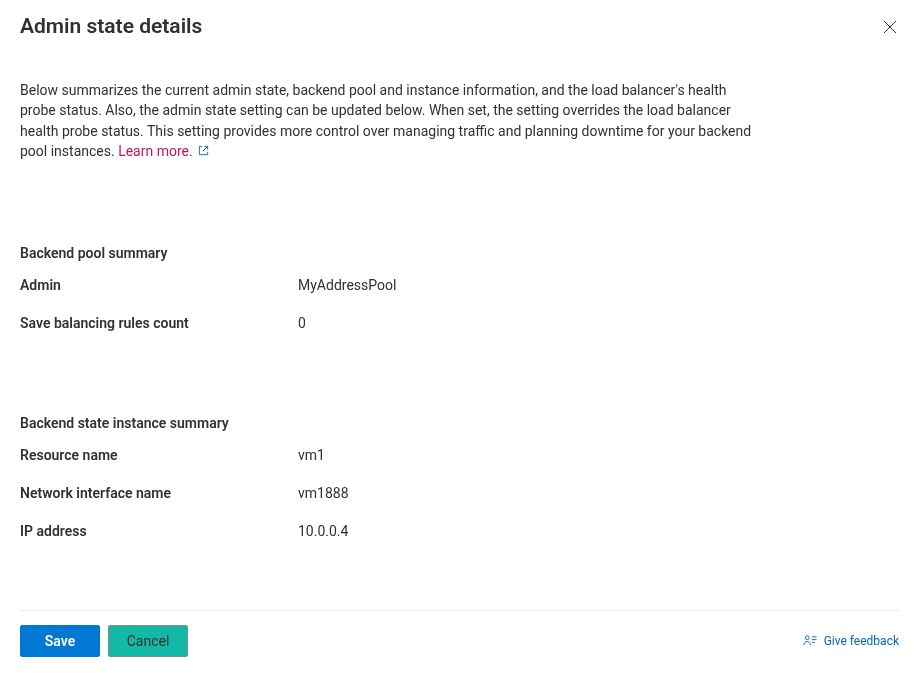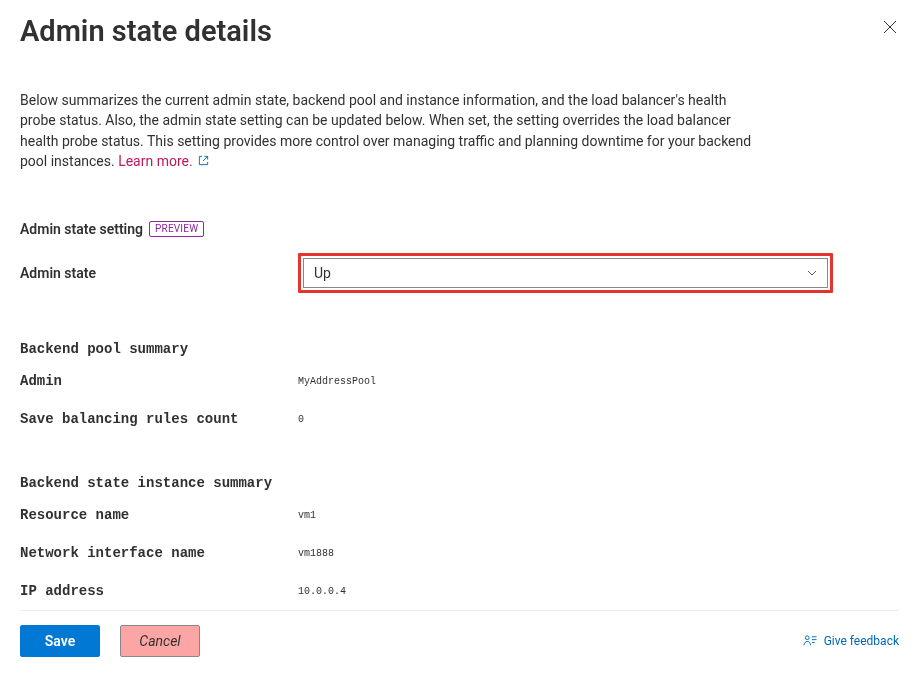--- a/index.html
+++ b/index.html
@@ -15,41 +15,41 @@
     height: 673px;
     padding: 12px 20px 16px 20px;
     position: relative;
   }
   .panel-header {
     display: flex;
     justify-content: space-between;
     align-items: flex-start;
   }
   .panel-title {
-    font-size: 29px;
+    font-size: 21px;
     font-weight: 600;
     margin: 2px 0 8px 0;
   }
   .close-btn {
     background: none; border: none; padding: 6px;
     cursor: pointer; line-height: 0;
     margin-top: 2px; margin-right: -4px;
   }
   .close-btn svg { stroke: #323130; }
   .intro {
     margin-top: 34px;
     max-width: 740px;
     line-height: 1.45;
     color: #323130;
   }
   .learn-more { color: #be185d; text-decoration: none; }
   .ext-icon { margin-left: 2px; }
 
   .section { margin-top: 50px; }
-  .section-2 { margin-top: 48px; font-family: Liberation Mono, monospace; }
+  .section-2 { margin-top: 84px; }
   .section-heading {
     font-size: 14px;
     font-weight: 600;
     margin-bottom: 16px;
     display: flex;
     align-items: center;
   }
   .preview-badge {
     display: inline-block;
     margin-left: 6px;
@@ -67,21 +67,21 @@
     align-items: center;
     margin-bottom: 22px;
   }
   .row-label {
     width: 278px;
     flex: 0 0 278px;
     font-weight: 600;
     font-size: 14px;
   }
   .row-value {
-    font-size: 10px;
+    font-size: 14px;
     text-align: center;
   }
   .dropdown-wrap {
     flex: 1;
     max-width: 535px;
   }
   .highlight-box {
     border: 3px solid #e3342f;
     padding: 2px;
     border-radius: 1px;
@@ -103,41 +103,40 @@
   .footer {
     position: absolute;
     left: 20px; right: 20px; bottom: 16px;
     display: flex;
     justify-content: space-between;
     align-items: center;
     border-top: 1px solid #edebe9;
     padding-top: 14px;
     background: #fff;
   }
-  .footer-left { display: flex; gap: 20px; }
+  .footer-left { display: flex; gap: 8px; }
   .btn {
     min-width: 80px;
     height: 32px;
     font-size: 14px;
     border-radius: 2px;
     cursor: pointer;
     padding: 0 16px;
     font-family: inherit;
   }
   .btn-primary {
     background: #0078d4;
     border: 1px solid #0078d4;
     color: #fff;
     font-weight: 600;
   }
   .btn-secondary {
-    background: #fca5a5;
+    background: #14b8a6;
     border: 1px solid #8a8886;
     color: #323130;
-    font-style: italic;
   }
   .feedback-link {
     color: #0067b8;
     display: inline-flex;
     align-items: center;
     gap: 6px;
     text-decoration: none;
     font-size: 12px;
   }
   .feedback-link svg { stroke: #0067b8; fill: none; }
@@ -162,39 +161,20 @@
     <a href="#" class="learn-more">
       <span>Learn more.</span>
       <svg class="ext-icon" width="11" height="11" viewBox="0 0 12 12" fill="none" stroke="#0067b8" stroke-width="1">
           <path d="M4.5 1.5H1.5v9h9V7.5"></path>
           <path d="M7 1.5h3.5V5"></path>
           <path d="M10.5 1.5L5.5 6.5"></path>
         </svg>
     </a>
   </p>
 
-  <div class="section">
-    <div class="section-heading">
-      <span>Admin state setting</span>
-      <span class="preview-badge">PREVIEW</span>
-    </div>
-    <div class="row">
-      <div class="row-label">Admin state</div>
-      <div class="dropdown-wrap">
-        <div class="highlight-box">
-          <div class="dropdown" role="button">
-            <span>Up</span>
-            <svg width="14" height="14" viewBox="0 0 14 14" fill="none" stroke-width="1">
-                <polyline points="3,5 7,9 11,5"></polyline>
-              </svg>
-          </div>
-        </div>
-      </div>
-    </div>
-  </div>
 
   <div class="section-2">
     <div class="section-heading">Backend pool summary</div>
     <div class="row">
       <div class="row-label">Admin</div>
       <div class="row-value">MyAddressPool</div>
     </div>
     <div class="row">
       <div class="row-label">Save balancing rules count</div>
       <div class="row-value">0</div>

